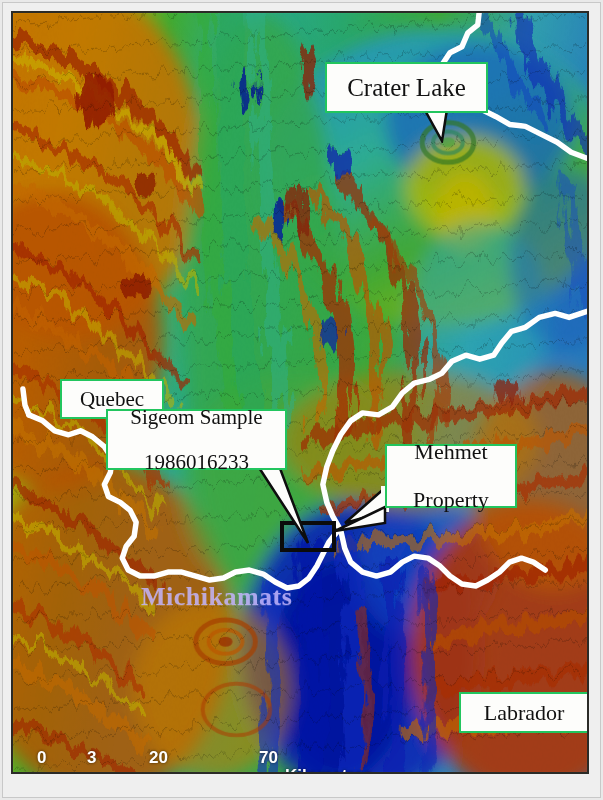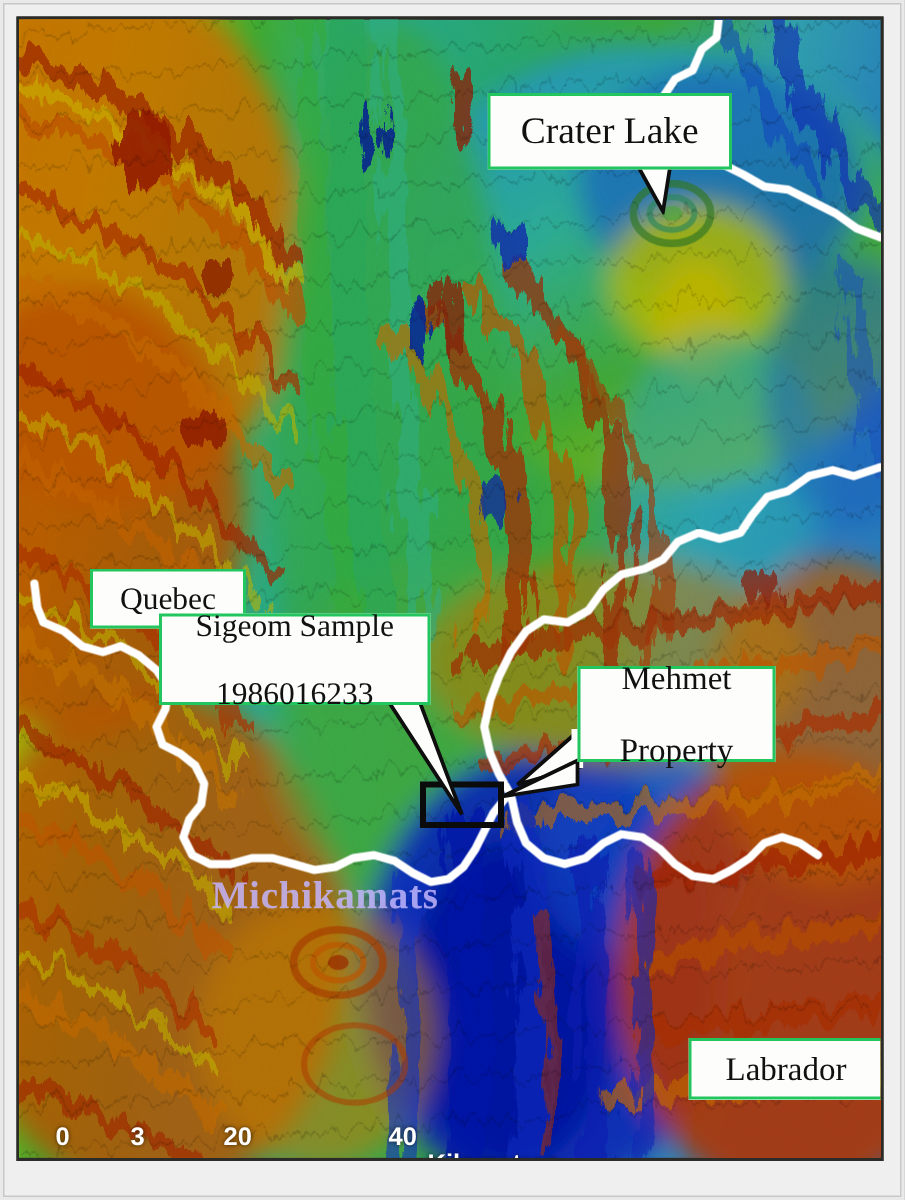--- a/index.html
+++ b/index.html
@@ -400,19 +400,19 @@
     </div>
 
     <div class="callout" id="co-labrador">
       <span>Labrador</span>
     </div>
 
     <div id="scalebar">
       <div class="num" style="left:0px;">0</div>
       <div class="num" style="left:50px;">3</div>
       <div class="num" style="left:112px;">20</div>
-      <div class="num" style="left:222px;">40</div>
+      <div class="num" style="left:222px;">70</div>
 
       <div class="kmlabel">Kilometres</div>
     </div>
 
   </div>
 </div>
 
 </body></html>

